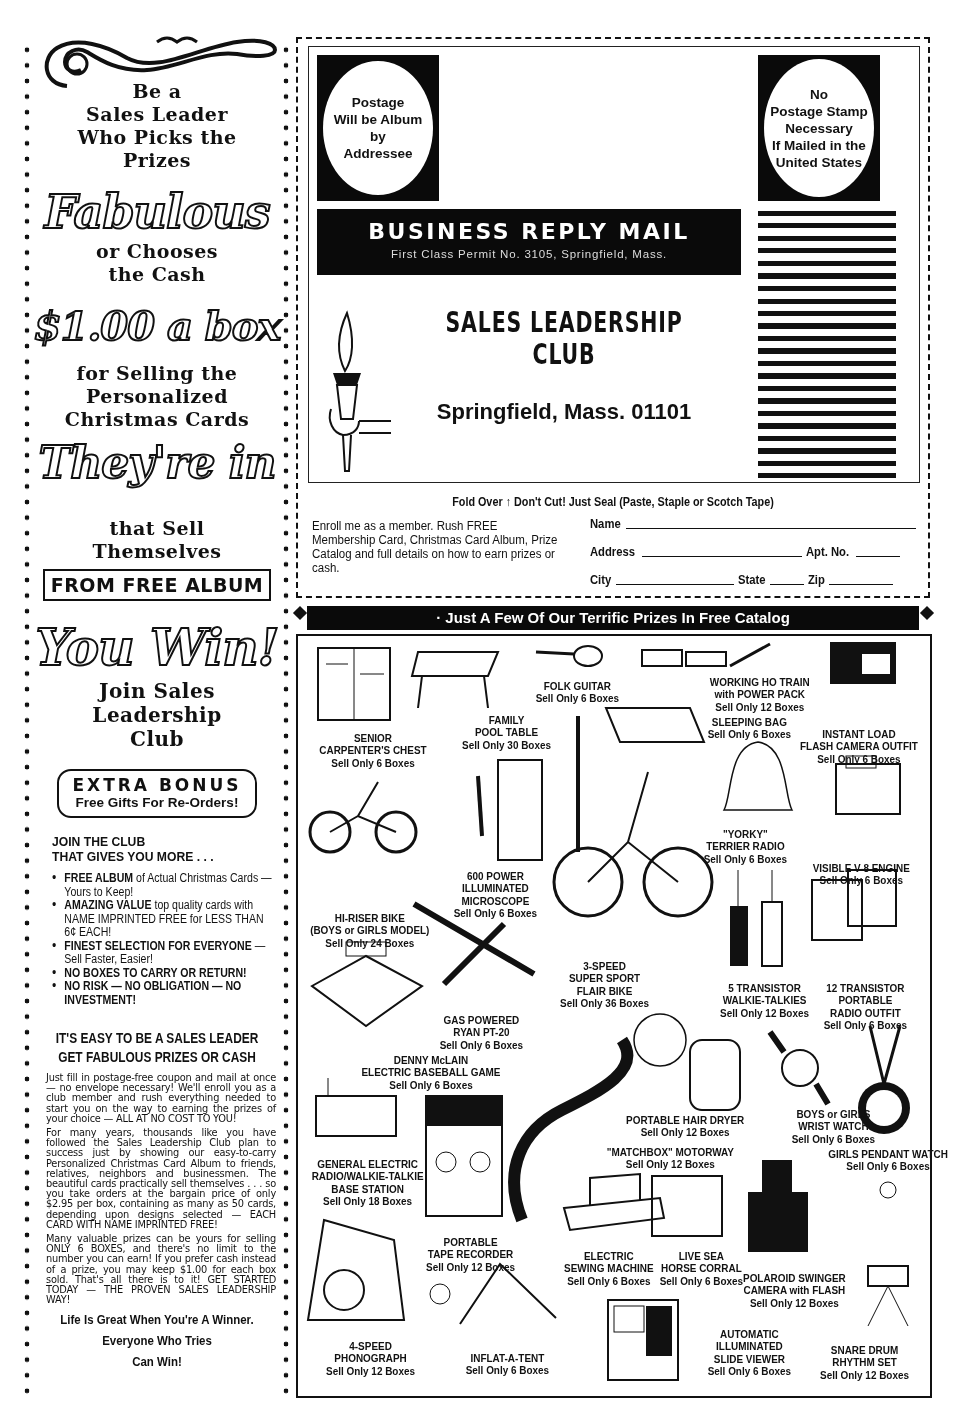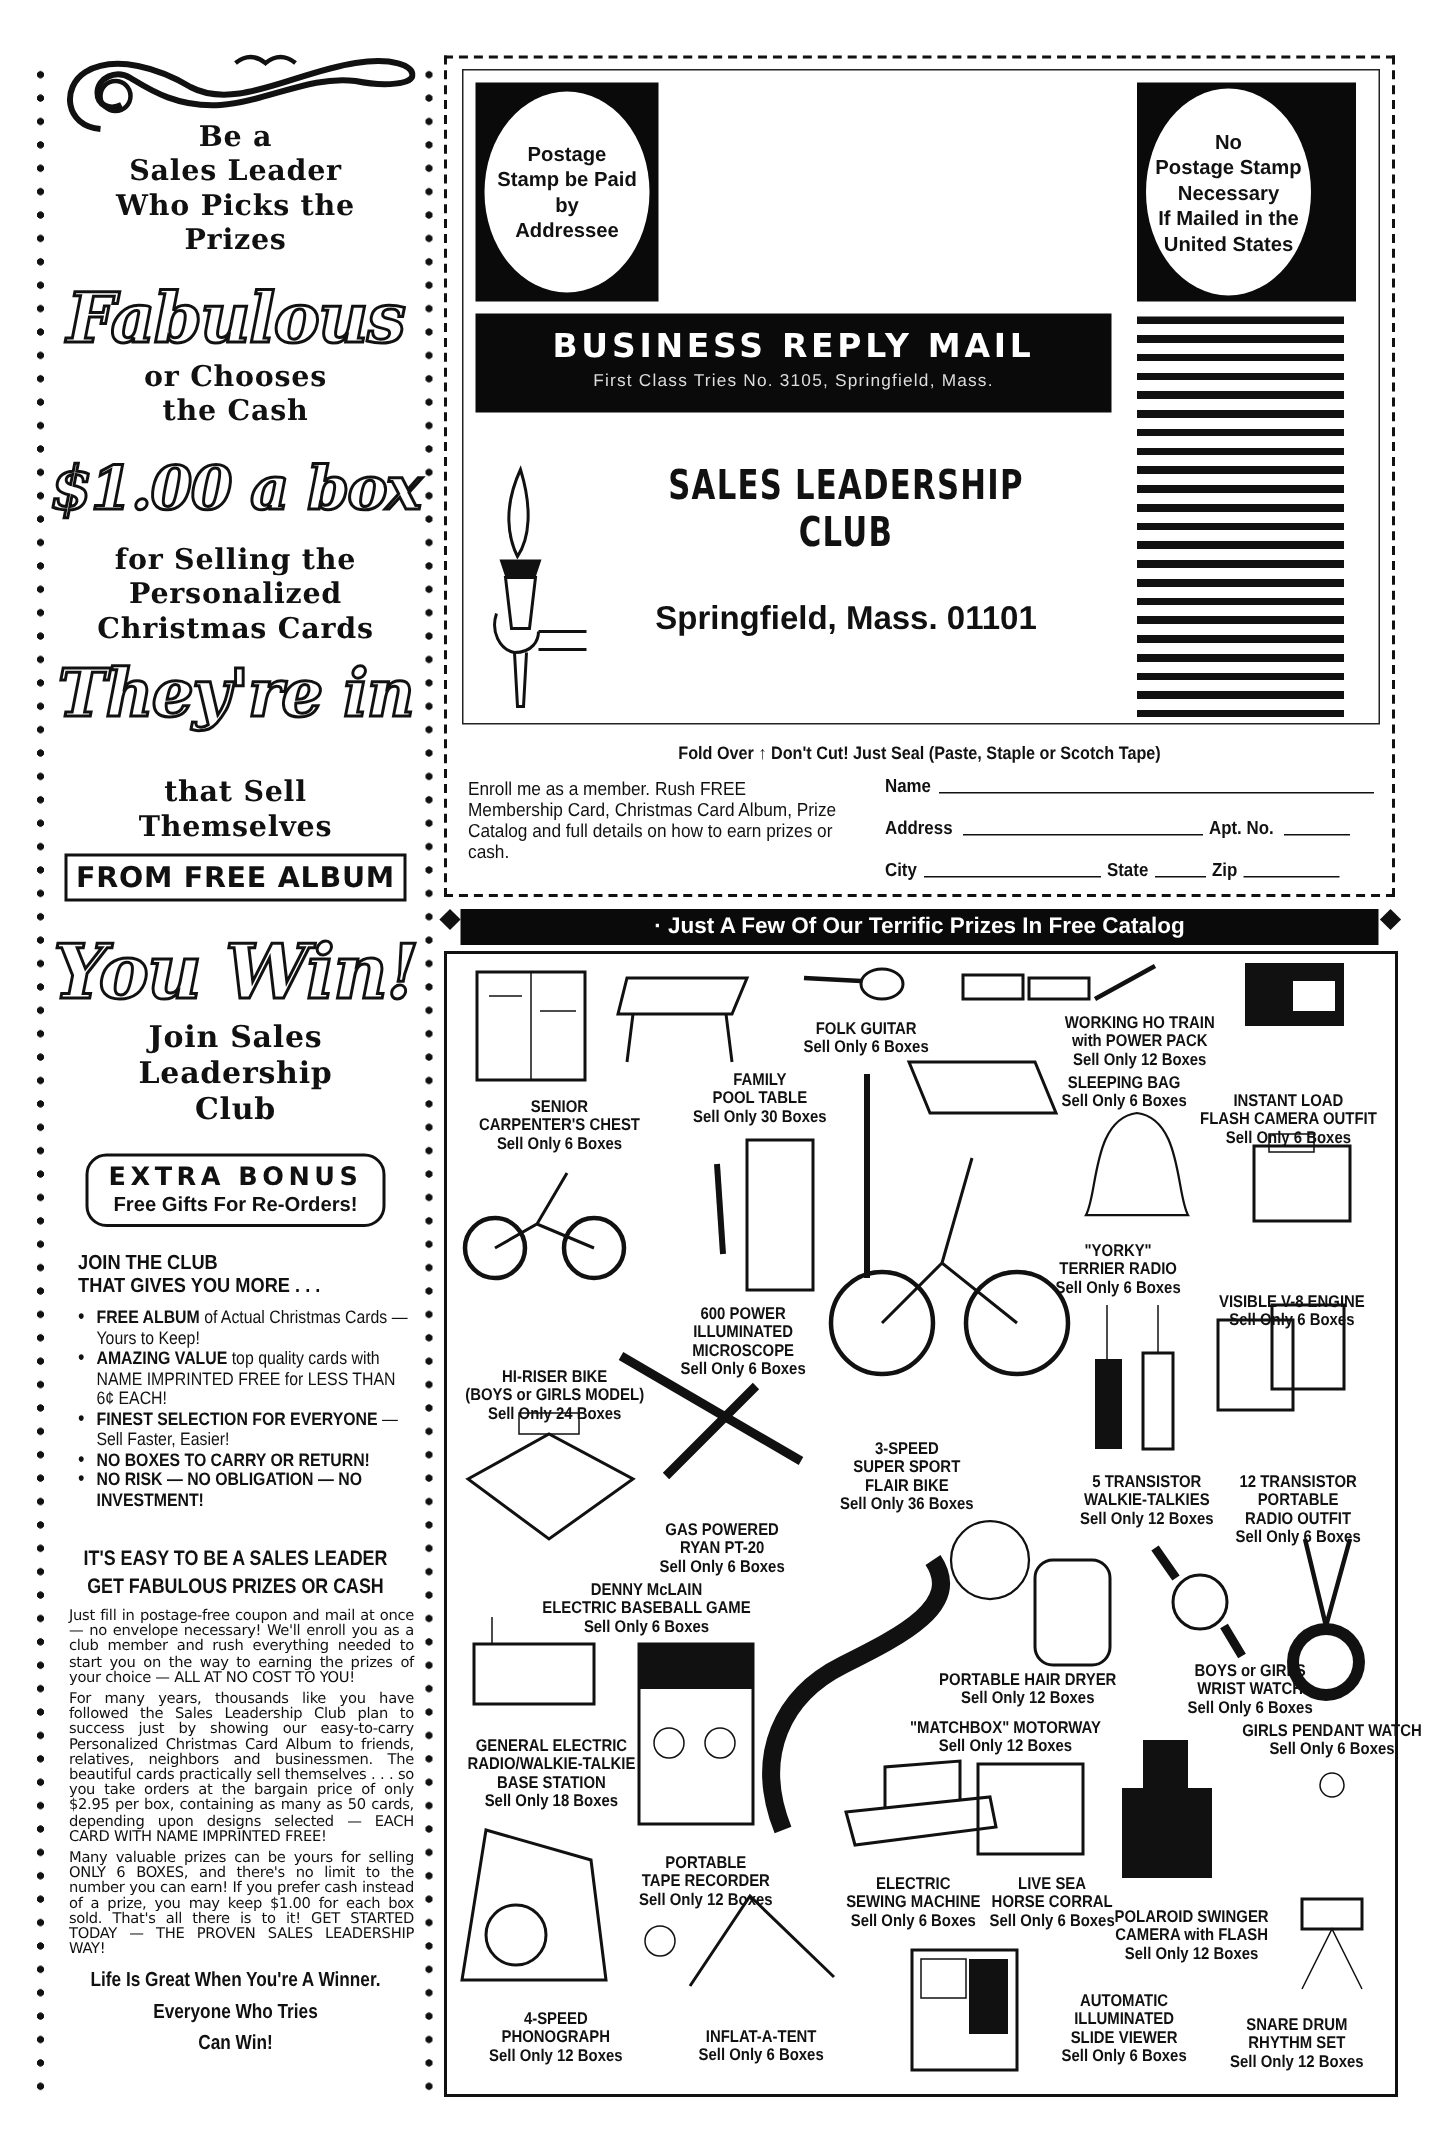--- a/index.html
+++ b/index.html
@@ -133,40 +133,40 @@
     <div>Can Win!</div>
   </div>
 </div>
 
 <div id="coupon">
   <div id="mailer">
     <div class="stampbox" style="left:8px;top:8px;width:122px;height:146px;">
       <div class="oval" style="left:6px;top:6px;width:110px;height:134px;">
         <div>
           <div>Postage</div>
-          <div>Stamp be Paid</div>
+          <div>Will be Album</div>
           <div>by</div>
           <div>Addressee</div>
         </div>
       </div>
     </div>
-    <div class="stampbox" style="left:449px;top:8px;width:122px;height:146px;padding-left:24px;">
+    <div class="stampbox" style="left:449px;top:8px;width:122px;height:146px;">
       <div class="oval" style="left:6px;top:4px;width:110px;height:138px;">
         <div>
           <div>No</div>
           <div>Postage Stamp</div>
           <div>Necessary</div>
           <div>If Mailed in the</div>
           <div>United States</div>
         </div>
       </div>
     </div>
     <div id="brm-bar">
       <div id="brm-title">BUSINESS REPLY MAIL</div>
-      <div id="brm-permit">First Class Tries No. 3105, Springfield, Mass.</div>
+      <div id="brm-permit">First Class Permit No. 3105, Springfield, Mass.</div>
     </div>
     <div id="bars"></div>
     <svg id="torch" width="70" height="170" viewBox="0 0 70 170">
       <path d="M22 4 C10 30 14 50 20 62 C28 50 30 30 22 4 Z" fill="none" stroke="#111" stroke-width="2"></path>
       <path d="M8 64 L36 64 L32 76 L12 76 Z" fill="#111"></path>
       <path d="M12 76 L32 76 L28 110 L16 110 Z" fill="none" stroke="#111" stroke-width="2"></path>
       <path d="M6 100 C2 112 8 124 18 126 C30 126 34 118 34 112" fill="none" stroke="#111" stroke-width="2"></path>
       <path d="M34 112 L66 112 M34 124 L66 124" stroke="#111" stroke-width="2"></path>
       <path d="M18 126 L20 162 L24 162 L26 126" fill="none" stroke="#111" stroke-width="2"></path>
     </svg>

